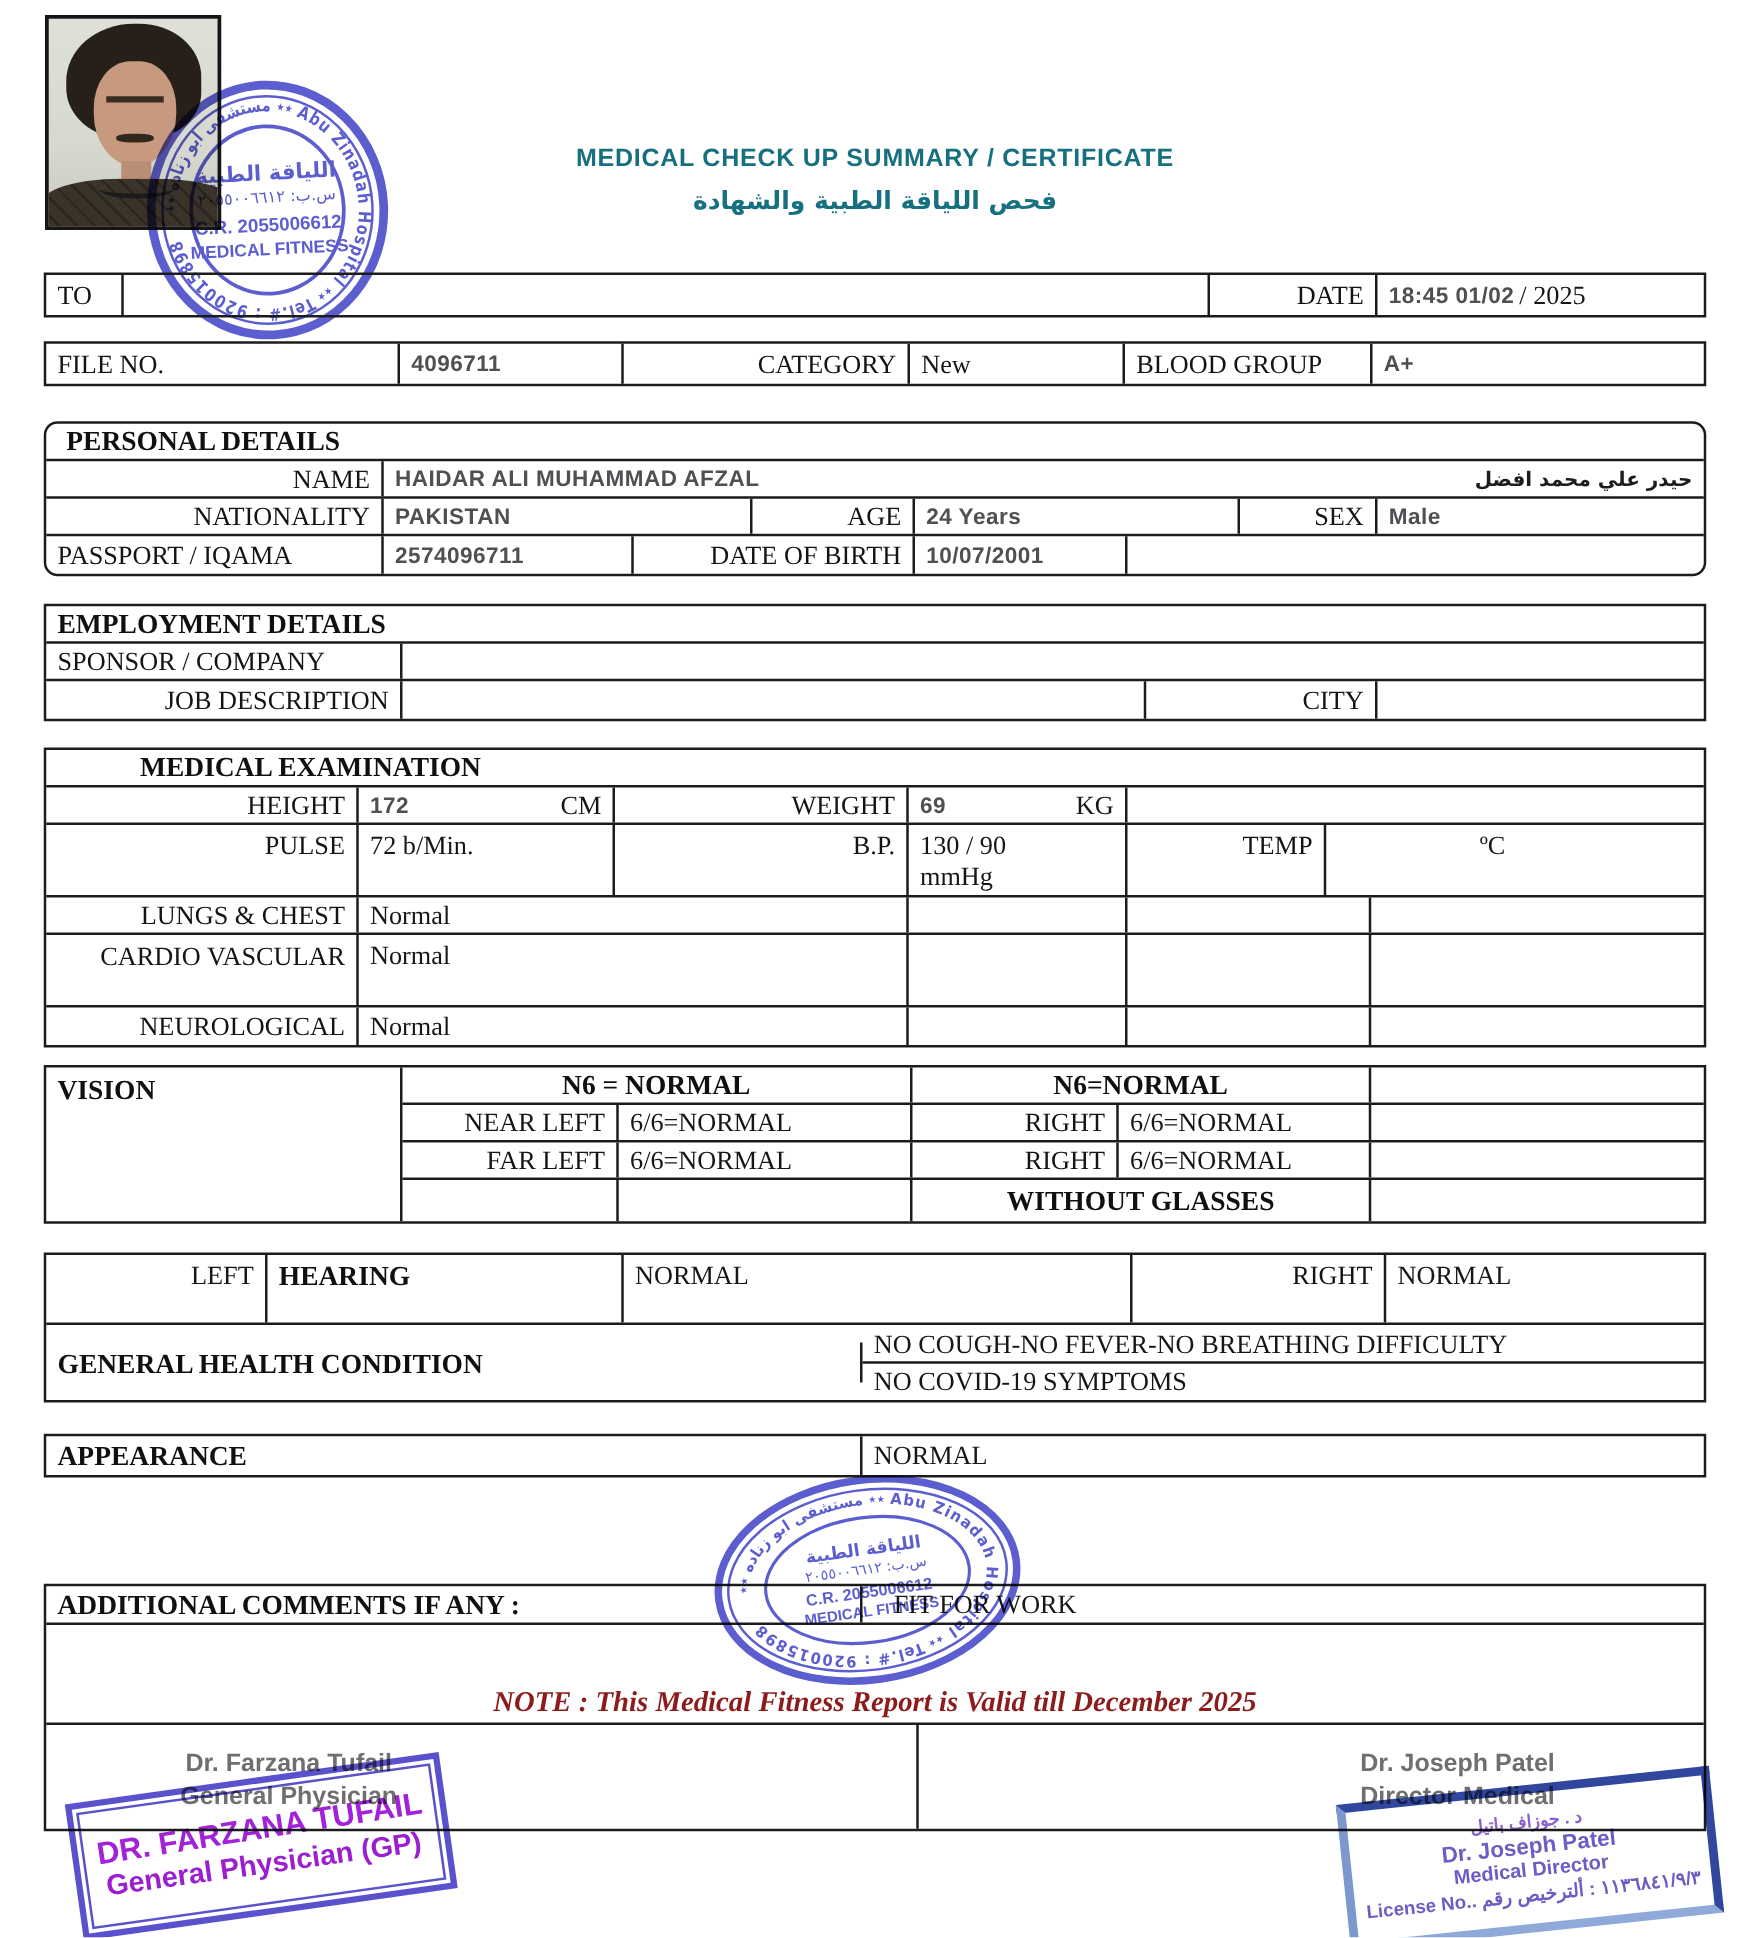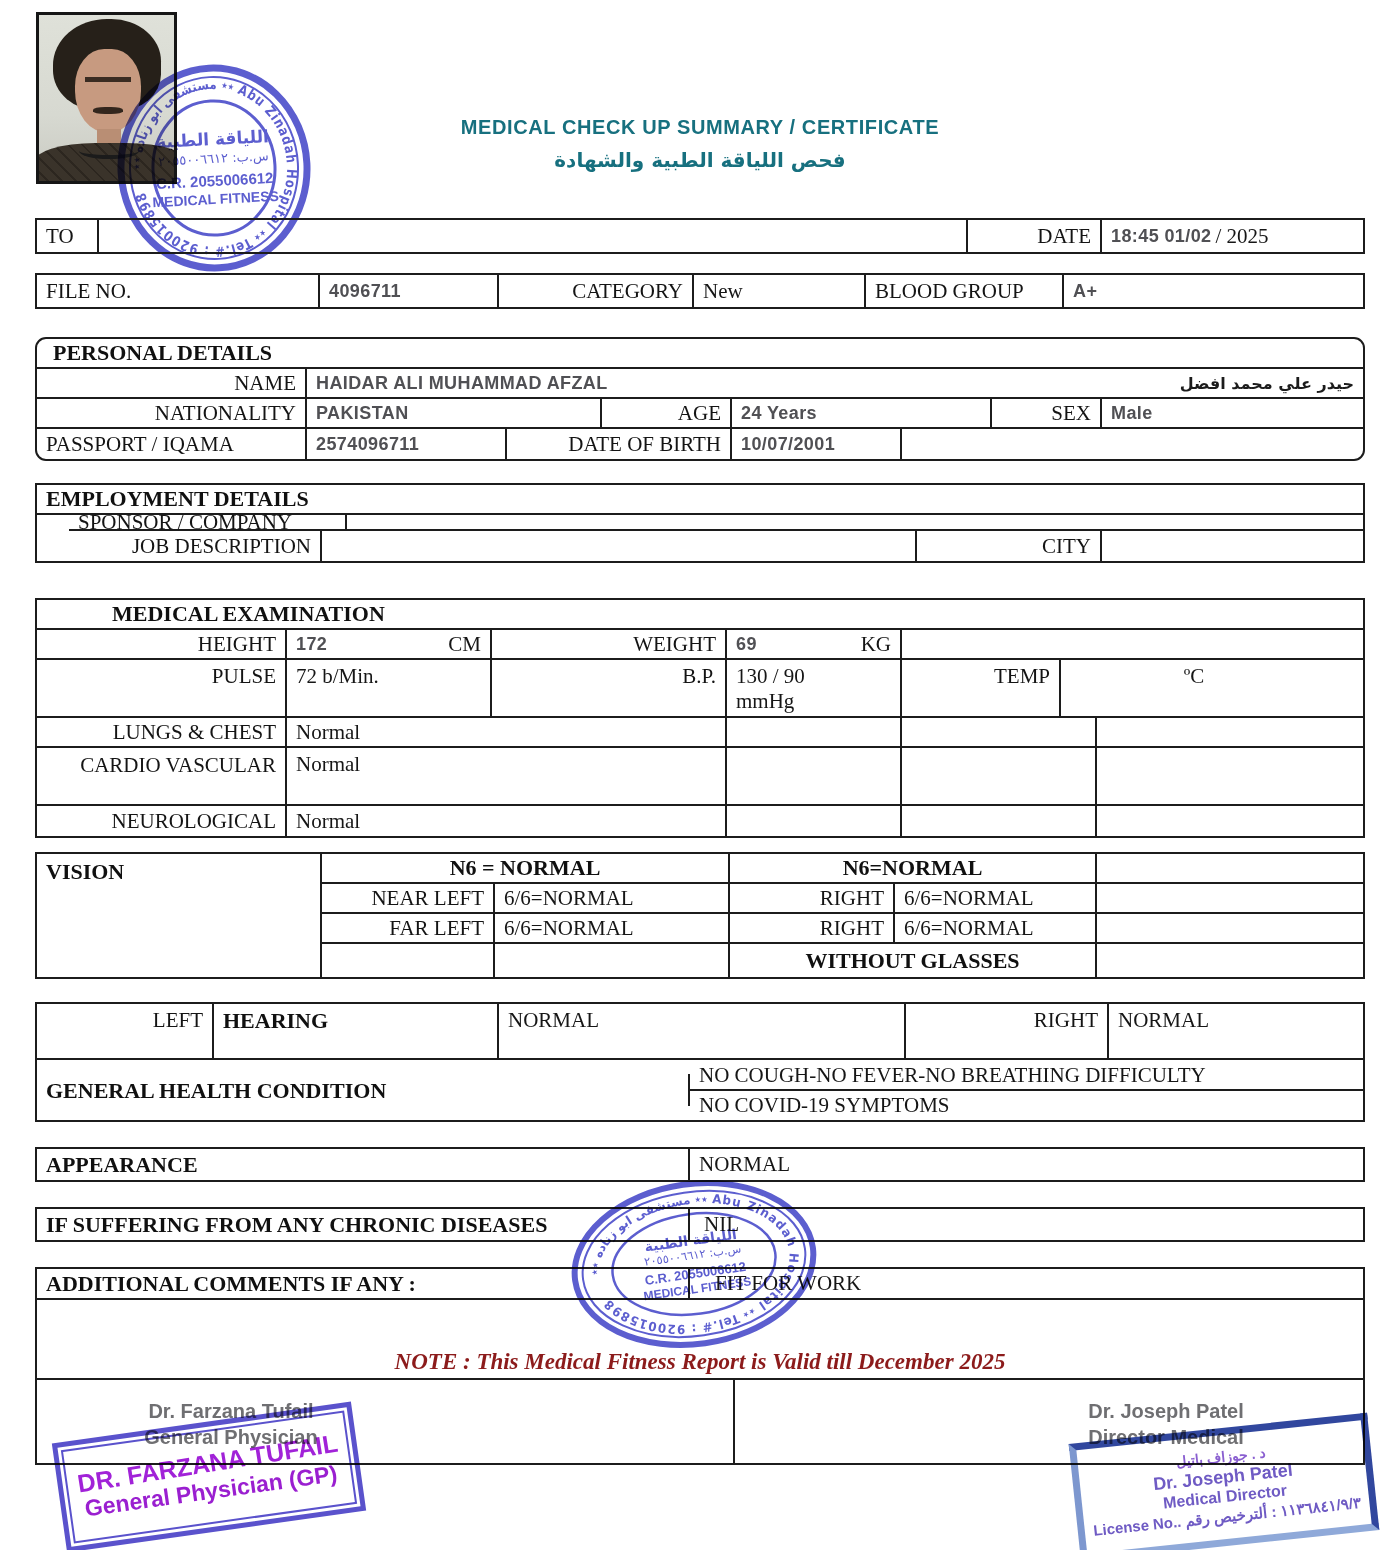--- a/index.html
+++ b/index.html
@@ -106,21 +106,21 @@
         <span class="vs">18:45 01/02</span>
         <span class="vt" style="margin-left:4px;">/ 2025</span>
       </div>
     </div>
   </div>
 
   <div class="tbl" style="left:35px; top:273px; width:1330px;">
     <div class="tr last" style="height:32px;">
       <div class="td lab" style="width:283px;">FILE NO.</div>
       <div class="td vs" style="width:179px;">4096711</div>
-      <div class="td lab rgt" style="width:195px;">CATEGORY</div>
+      <div class="td lab rgt" style="width:229px;">CATEGORY</div>
       <div class="td vt" style="width:172px;">New</div>
       <div class="td lab" style="width:198px;">BLOOD GROUP</div>
       <div class="td vs last" style="width:265px;">A+</div>
     </div>
   </div>
 
   <div class="tbl" style="left:35px; top:337px; width:1330px;border-radius:11px;">
     <div class="tr" style="height:30px;">
       <div class="td labB last" style="width:1326px; padding-left:16px;">PERSONAL DETAILS</div>
     </div>
@@ -145,21 +145,21 @@
       <div class="td lab rgt" style="width:225px;">DATE OF BIRTH</div>
       <div class="td vs" style="width:170px;">10/07/2001</div>
       <div class="td last" style="width:461px;"></div>
     </div>
   </div>
 
   <div class="tbl" style="left:35px; top:483px; width:1330px;">
     <div class="tr" style="height:30px;">
       <div class="td labB last" style="width:1326px;">EMPLOYMENT DETAILS</div>
     </div>
-    <div class="tr" style="height:16px;margin-left:32px;">
+    <div class="tr" style="height:30px;">
       <div class="td lab" style="width:285px;">SPONSOR / COMPANY</div>
       <div class="td last" style="width:1041px;"></div>
     </div>
     <div class="tr last" style="height:30px;">
       <div class="td lab rgt" style="width:285px;">JOB DESCRIPTION</div>
       <div class="td" style="width:595px;"></div>
       <div class="td lab rgt" style="width:185px;">CITY</div>
       <div class="td last" style="width:261px;"></div>
     </div>
   </div>
@@ -263,26 +263,20 @@
     </div>
   </div>
 
   <div class="tbl" style="left:35px; top:1147px; width:1330px;">
     <div class="tr last" style="height:31px;">
       <div class="td labB" style="width:653px;">APPEARANCE</div>
       <div class="td vt last" style="width:673px;">NORMAL</div>
     </div>
   </div>
 
-  <div class="tbl" style="left:35px; top:1207px; width:1330px;">
-    <div class="tr last" style="height:31px;">
-      <div class="td labB" style="width:653px;">IF SUFFERING FROM ANY CHRONIC DISEASES</div>
-      <div class="td vt last" style="width:673px; padding-left:14px;">NIL</div>
-    </div>
-  </div>
 
   <div class="tbl" style="left:35px; top:1267px; width:1330px;">
     <div class="tr" style="height:31px;">
       <div class="td labB" style="width:653px;">ADDITIONAL COMMENTS IF ANY :</div>
       <div class="td vt last" style="width:673px; padding-left:25px;">FIT FOR WORK</div>
     </div>
     <div class="tr" style="height:80px;">
       <div class="td last" style="width:1326px; align-items:flex-end; justify-content:center; padding-bottom:3px;">
         <span class="note-text">NOTE : This Medical Fitness Report is Valid till December 2025</span>
       </div>

